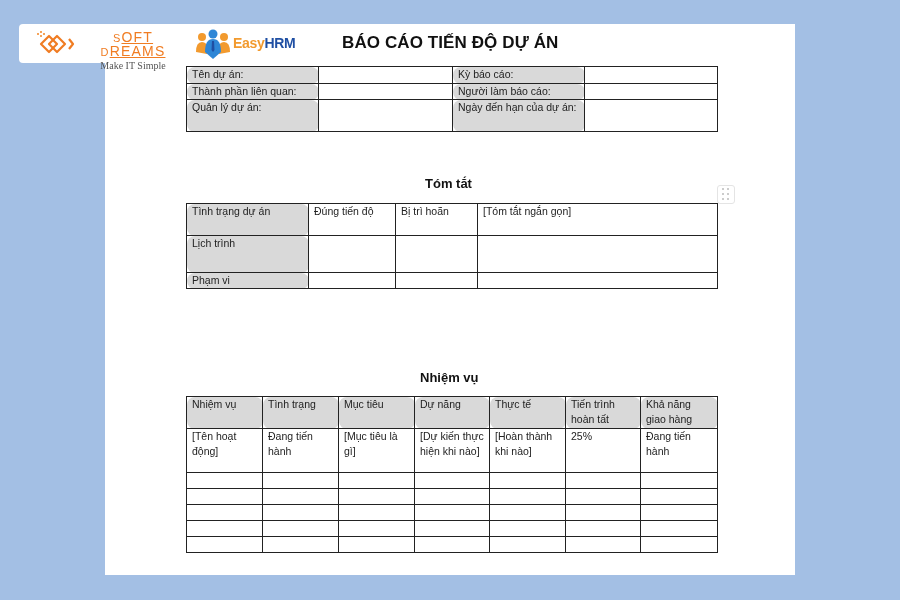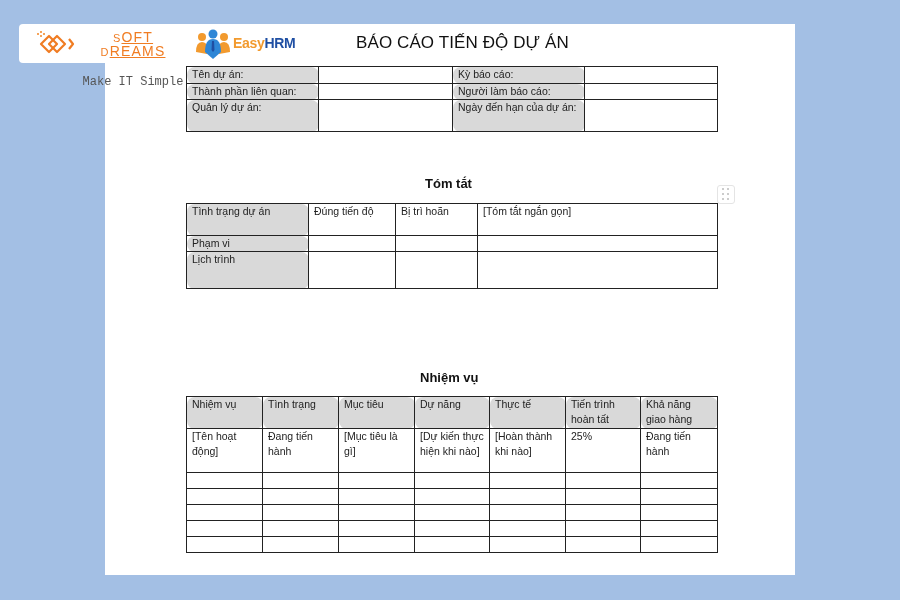--- a/index.html
+++ b/index.html
@@ -14,27 +14,27 @@
     background:#ffffff;
   }
   .logo-box {
     position:absolute; left:19px; top:24px; width:314px; height:39px;
     background:#ffffff; border-radius:4px; z-index:2;
   }
   .sd-icon { position:absolute; left:14px; top:5px; width:42px; height:30px; }
   .sd-text { position:absolute; left:62px; top:7px; width:104px; text-align:center; }
   .sd-name { font-size:11px; letter-spacing:1.2px; color:#f07c22; font-family:"Liberation Sans", sans-serif; line-height:13px; }
   .sd-name .sm { font-size:14px;text-decoration:underline; }
-  .sd-tag { font-size:12px; color:#555; font-family:Liberation Mono, monospace; line-height:11px; margin-top:18px; }
+  .sd-tag { font-size:10px; color:#555; font-family:Liberation Serif, serif; line-height:11px; margin-top:1px; }
   .ehrm-icon { position:absolute; left:176px; top:4px; width:36px; height:32px; }
   .ehrm-text { position:absolute; left:214px; top:7px; font-size:14px; font-weight:bold; line-height:24px; letter-spacing:-0.3px; }
   .ehrm-text .easy { color:#f29a2e; }
   .ehrm-text .hrm { color:#1f4fa3; }
   .doc-title {
-    position:absolute; left:356px; top:33px; font-size:17px; font-weight:normal; color:#111;
+    position:absolute; left:342px; top:33px; font-size:17px; font-weight:bold; color:#111;
     letter-spacing:0.1px; white-space:nowrap;
   }
   .section-title {
     position:absolute; font-size:13px; font-weight:bold; color:#111; white-space:nowrap;
   }
   table.grid {
     position:absolute; border-collapse:collapse; table-layout:fixed;
     font-size:10.5px; line-height:15px;
   }
   table.grid td {
@@ -135,28 +135,28 @@
       <col style="width:82px">
       <col style="width:240px">
     </colgroup>
   <tbody>
   <tr style="height:32px">
     <td class="shade">Tình trạng dự án</td>
     <td>Đúng tiến độ</td>
     <td>Bị trì hoãn</td>
     <td>[Tóm tắt ngắn gọn]</td>
   </tr>
-  <tr style="height:16px">
-    <td class="shade">Phạm vi</td>
-    <td></td>
-    <td></td>
-    <td></td>
-  </tr>
   <tr style="height:37px">
     <td class="shade">Lịch trình</td>
+    <td></td>
+    <td></td>
+    <td></td>
+  </tr>
+  <tr style="height:16px">
+    <td class="shade">Phạm vi</td>
     <td></td>
     <td></td>
     <td></td>
   </tr>
 </tbody>
   </table>
 
 <div class="section-title" style="left:420px; top:370px;">Nhiệm vụ</div>
 
 <table class="grid" style="left:186px; top:396px; width:531px;">

